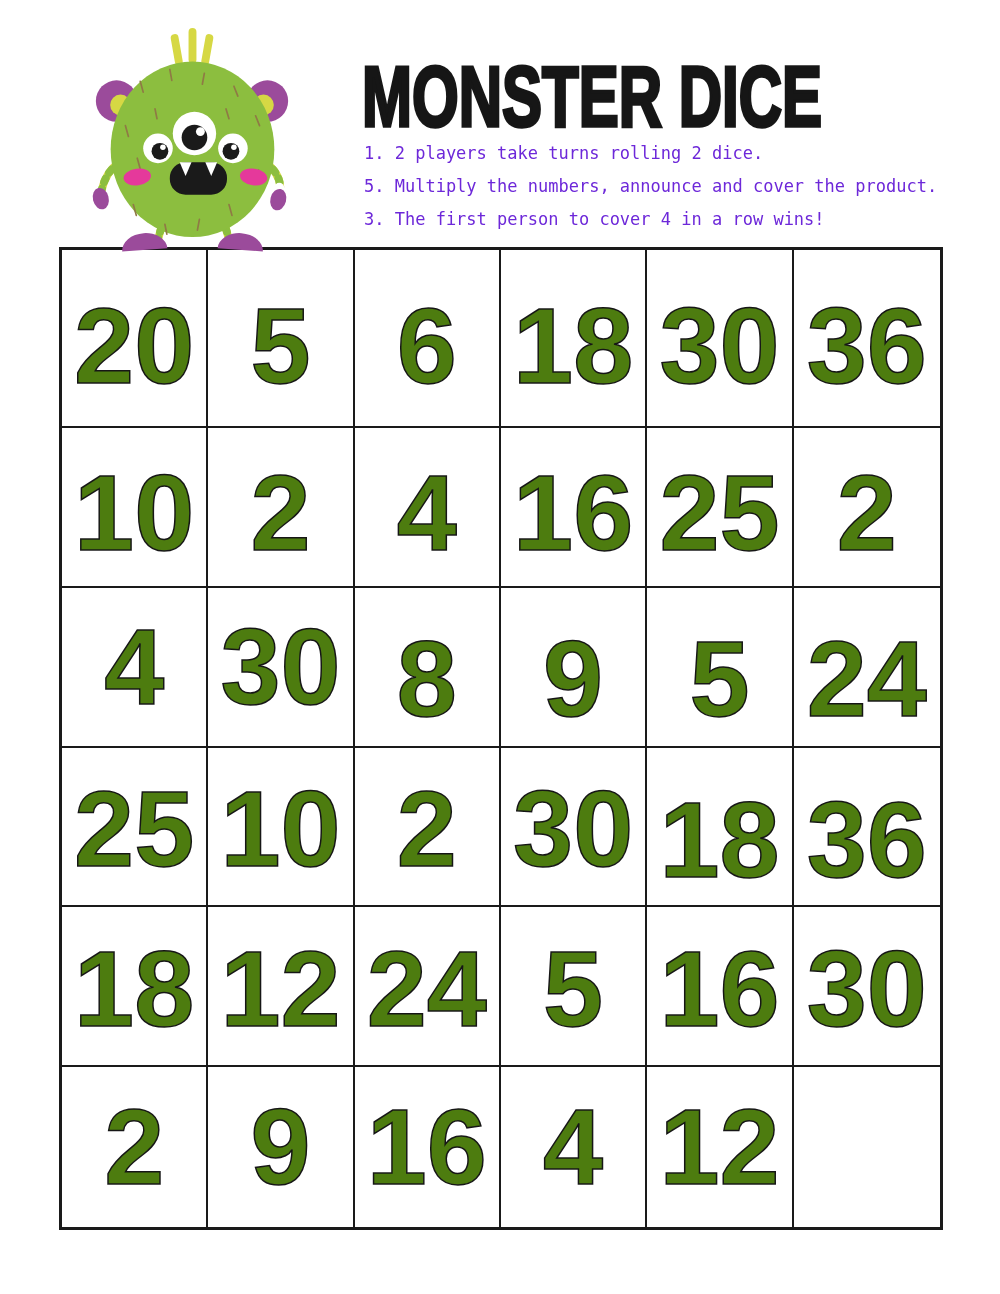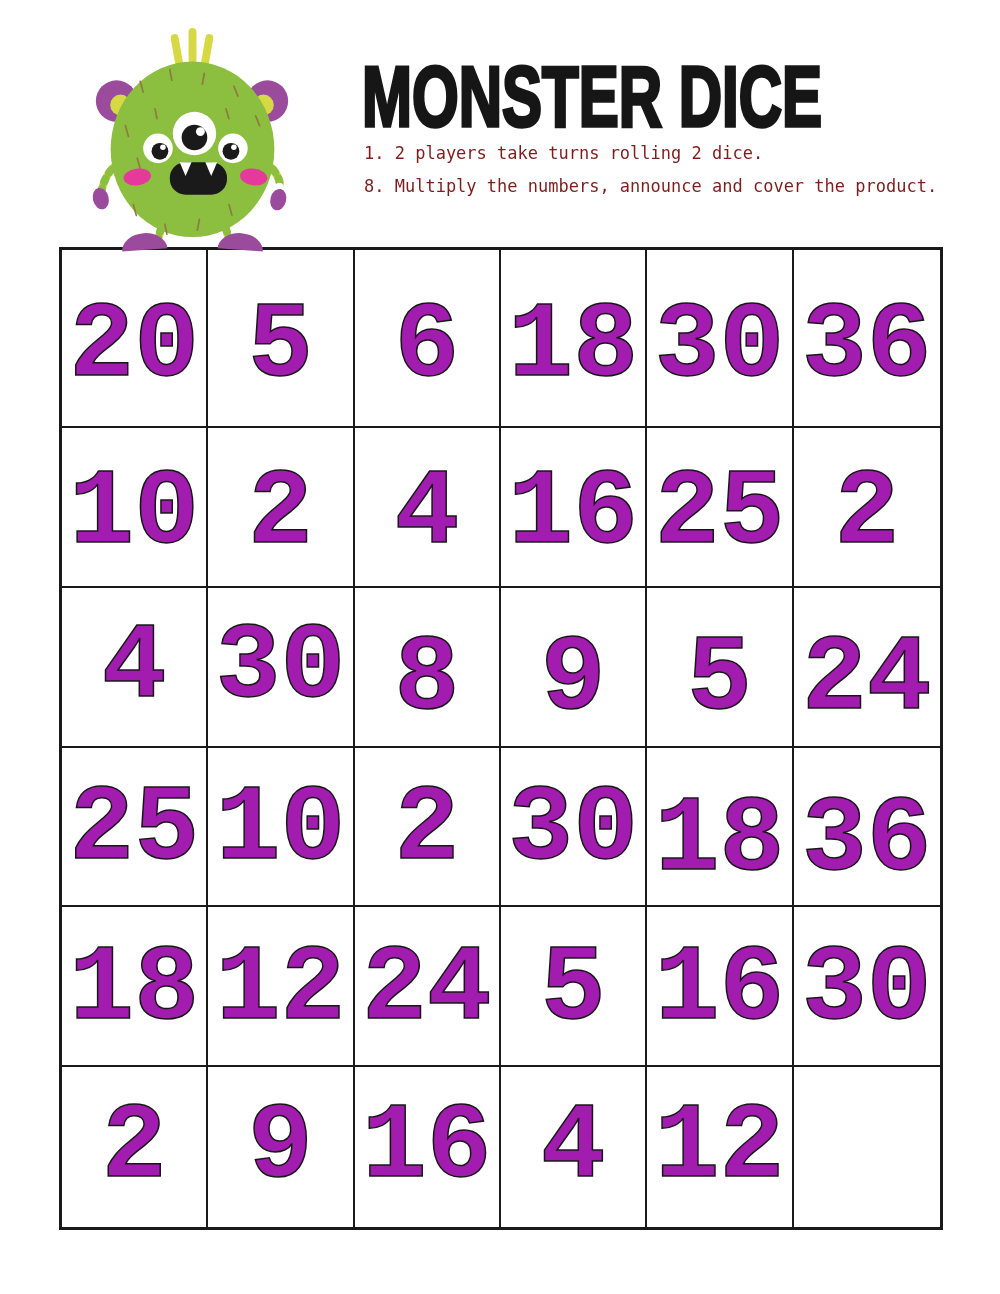--- a/index.html
+++ b/index.html
@@ -18,21 +18,21 @@
     font-size:60px;font-weight:bold;color:#161616;
     white-space:nowrap;letter-spacing:0px;
     transform:scaleY(1.42);transform-origin:left top;
     -webkit-text-stroke:2.5px #161616;
     margin:0;
   }
   .instructions{
     position:absolute;left:364px;top:137px;
     margin:0;padding:0;list-style:none;
     font-family:"DejaVu Sans Mono",monospace;
-    font-size:17px;line-height:33px;color:#7f1d1d;
+    font-size:17px;line-height:33px;color:#6d28d9;
     white-space:nowrap;
   }
 
   
   .monster{
     position:absolute;left:86px;top:22px;
     width:212px;height:230px;z-index:3;
   }
 
   
@@ -44,24 +44,23 @@
     display:grid;
     grid-template-columns:repeat(6,1fr);
     grid-template-rows:178px repeat(5,1fr);
     background:#ffffff;z-index:1;
   }
   .cell{
     box-sizing:border-box;
     border-right:2px solid #1a1a1a;
     border-bottom:2px solid #1a1a1a;
     display:flex;align-items:center;justify-content:center;
-    font-size:108px;font-weight:bold;color:#a21caf;
+    font-size:108px;font-weight:bold;color:#4d7c0f;
     -webkit-text-stroke:1.5px #161616;
     line-height:1;
-    font-family:Liberation Mono, monospace;
   }
   .cell:nth-child(6n){border-right:none;}
   .cell:nth-child(n+31){border-bottom:none;}
   
   .cell:nth-child(-n+6){padding-top:16px;}
   .cell:nth-child(n+7):nth-child(-n+12){padding-top:12px;}
   .cell:nth-child(n+15):nth-child(-n+18){padding-top:24px;}
   .cell:nth-child(n+19):nth-child(-n+22){padding-top:6px;}
   .cell:nth-child(23),.cell:nth-child(24){padding-top:28px;}
   .cell:nth-child(n+25):nth-child(-n+30){padding-top:6px;}
@@ -152,21 +151,22 @@
         <rect x="85" y="142" width="58" height="33" rx="16" fill="#1a1a1a"></rect>
         <path d="M95,142 L101,156 L107,142 Z" fill="#ffffff"></path>
         <path d="M121,142 L127,156 L133,142 Z" fill="#ffffff"></path>
       </g>
     </svg>
   </div>
 
   <h1 class="title">MONSTER DICE</h1>
   <ol class="instructions">
     <li>1. 2 players take turns rolling 2 dice.</li>
-    <li>8. Multiply the numbers, announce and cover the product.</li>
+    <li>5. Multiply the numbers, announce and cover the product.</li>
+    <li>3. The first person to cover 4 in a row wins!</li>
   </ol>
 
   <div class="board">
       <div class="cell">20</div>
       <div class="cell">5</div>
       <div class="cell">6</div>
       <div class="cell">18</div>
       <div class="cell">30</div>
       <div class="cell">36</div>
       <div class="cell">10</div>

